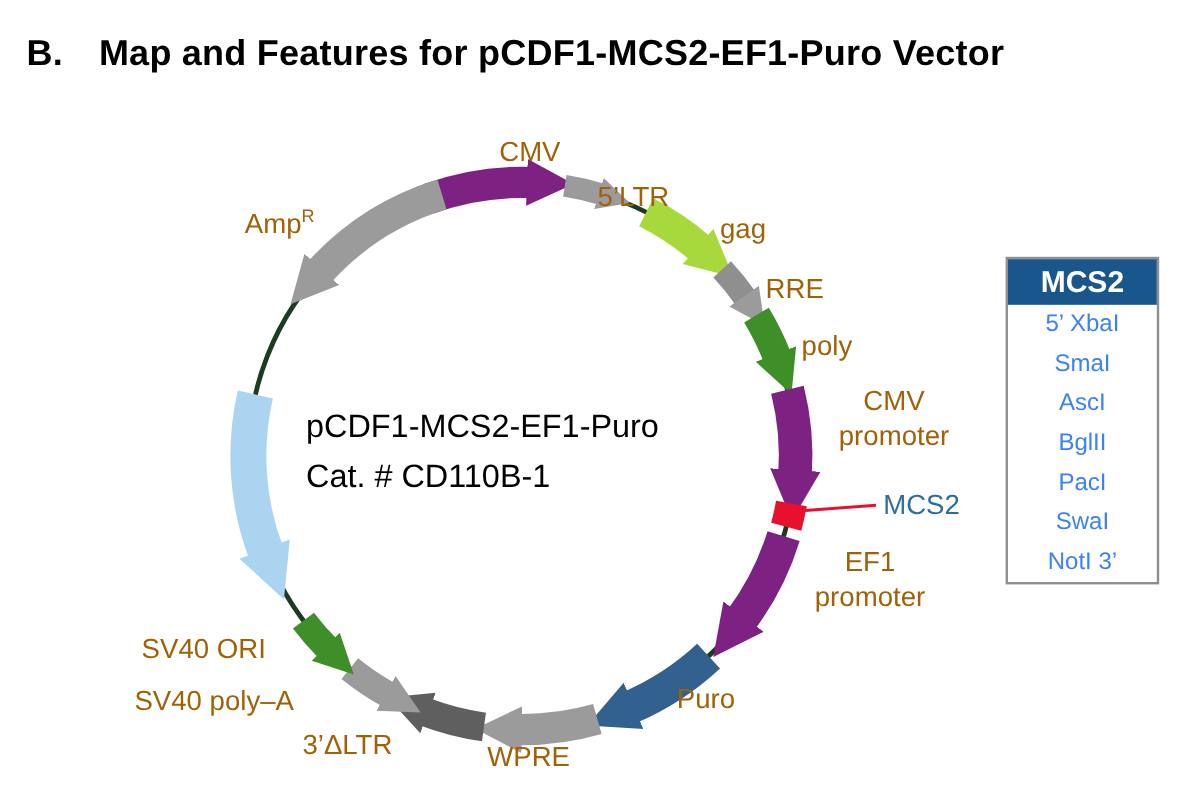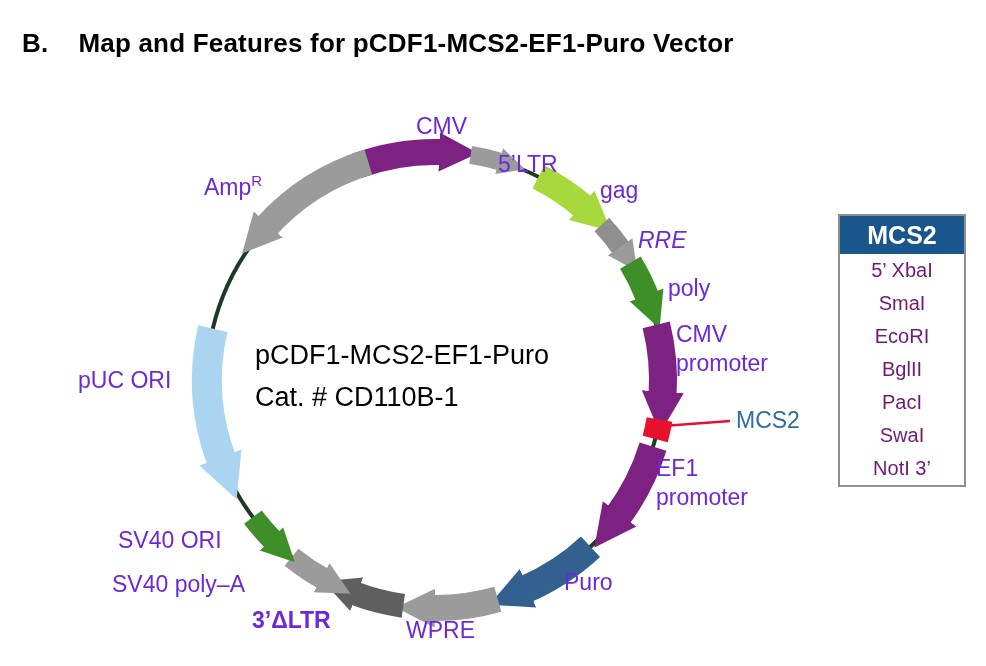--- a/index.html
+++ b/index.html
@@ -6,49 +6,49 @@
   #stage{
     position:relative;
     width:986px;height:666px;
     background:#ffffff;
     font-family:"Liberation Sans","DejaVu Sans",sans-serif;
     color:#000;
     overflow:hidden;
   }
   .title-row{
     position:absolute;left:22px;top:28px;
-    font-size:26px;font-weight:bold;letter-spacing:0.2px;
+    font-size:30px;font-weight:bold;letter-spacing:0.2px;
     white-space:nowrap;
   }
   .title-row .section{margin-right:30px;}
   .map-svg{position:absolute;left:0;top:0;}
   .lbl{
     position:absolute;
     font-size:23px;line-height:1.25;
-    color:#6d28d9;
+    color:#a16207;
   }
-  .lbl.two-line{width:138px;}
+  .lbl.two-line{width:138px;text-align:center;}
   .lbl sup{font-size:15px;}
   #label-mcs2-callout{color:#2e6e9e;}
   .center-text{
     position:absolute;left:255px;top:334px;width:360px;
     text-align:left;font-size:27px;line-height:42px;color:#000;
   }
   .mcs2-box{
     position:absolute;left:838px;top:214px;width:128px;
     border:2px solid #8f8f8f;background:#ffffff;
     box-sizing:border-box;
   }
   .mcs2-box .hdr{
     background:#19568c;color:#ffffff;
     font-size:25px;font-weight:bold;text-align:center;
     line-height:38px;height:38px;
   }
   .mcs2-box .site{
-    text-align:center;font-size:20px;line-height:33px;height:33px;color:#701a75;
+    text-align:center;font-size:20px;line-height:33px;height:33px;color:#3b82f6;
   }
 </style>
 </head>
 <body>
 
 <div id="stage">
 
   <div class="title-row">
     <span class="section">B.</span><span>Map and Features for pCDF1-MCS2-EF1-Puro Vector</span>
   </div>
@@ -95,42 +95,41 @@
     <path d="M252.9,517.2 A228,228 0 0 0 273.8,541.2" fill="none" stroke="#3f8f29" stroke-width="22" marker-end="url(#mk-green)"></path>
     <path d="M212.8,328.7 A228,228 0 0 0 222.1,461.7" fill="none" stroke="#aad4f0" stroke-width="30" marker-end="url(#mk-lblue)"></path>
     <path d="M368.3,162.0 A228,228 0 0 0 265.6,227.4" fill="none" stroke="#9b9b9b" stroke-width="26" marker-end="url(#mk-gray)"></path>
 
     <line x1="663" y1="426" x2="730" y2="421" stroke="#e8112d" stroke-width="2.5"></line>
   </svg>
 
   <div class="lbl" style="left:416px;top:112px;">CMV</div>
   <div class="lbl" style="left:498px;top:118px;margin-top:32px;">5’LTR</div>
   <div class="lbl" style="left:600px;top:176px;">gag</div>
-  <div class="lbl" style="left:638px;top:226px;font-style:italic;">RRE</div>
+  <div class="lbl" style="left:638px;top:226px;">RRE</div>
   <div class="lbl" style="left:668px;top:274px;">poly</div>
   <div class="lbl two-line" style="left:676px;top:320px;">CMV promoter</div>
   <div class="lbl" id="label-mcs2-callout" style="left:736px;top:406px;">MCS2</div>
   <div class="lbl two-line" style="left:656px;top:454px;">EF1 promoter</div>
   <div class="lbl" style="left:564px;top:568px;">Puro</div>
   <div class="lbl" style="left:406px;top:616px;">WPRE</div>
-  <div class="lbl" style="left:252px;top:606px;font-weight:bold;">3’ΔLTR</div>
+  <div class="lbl" style="left:252px;top:606px;">3’ΔLTR</div>
   <div class="lbl" style="left:112px;top:570px;">SV40 poly–A</div>
   <div class="lbl" style="left:118px;top:526px;">SV40 ORI</div>
-  <div class="lbl" style="left:78px;top:366px;">pUC ORI</div>
   <div class="lbl" style="left:204px;top:172px;"><span>Amp</span><sup>R</sup></div>
 
   <div class="center-text">
     <div>pCDF1-MCS2-EF1-Puro</div>
     <div>Cat. # CD110B-1</div>
   </div>
 
   <div class="mcs2-box">
     <div class="hdr">MCS2</div>
     <div class="site">5’ XbaI</div>
     <div class="site">SmaI</div>
-    <div class="site">EcoRI</div>
+    <div class="site">AscI</div>
     <div class="site">BglII</div>
     <div class="site">PacI</div>
     <div class="site">SwaI</div>
     <div class="site">NotI 3’</div>
   </div>
 
 </div>
 
 </body></html>

